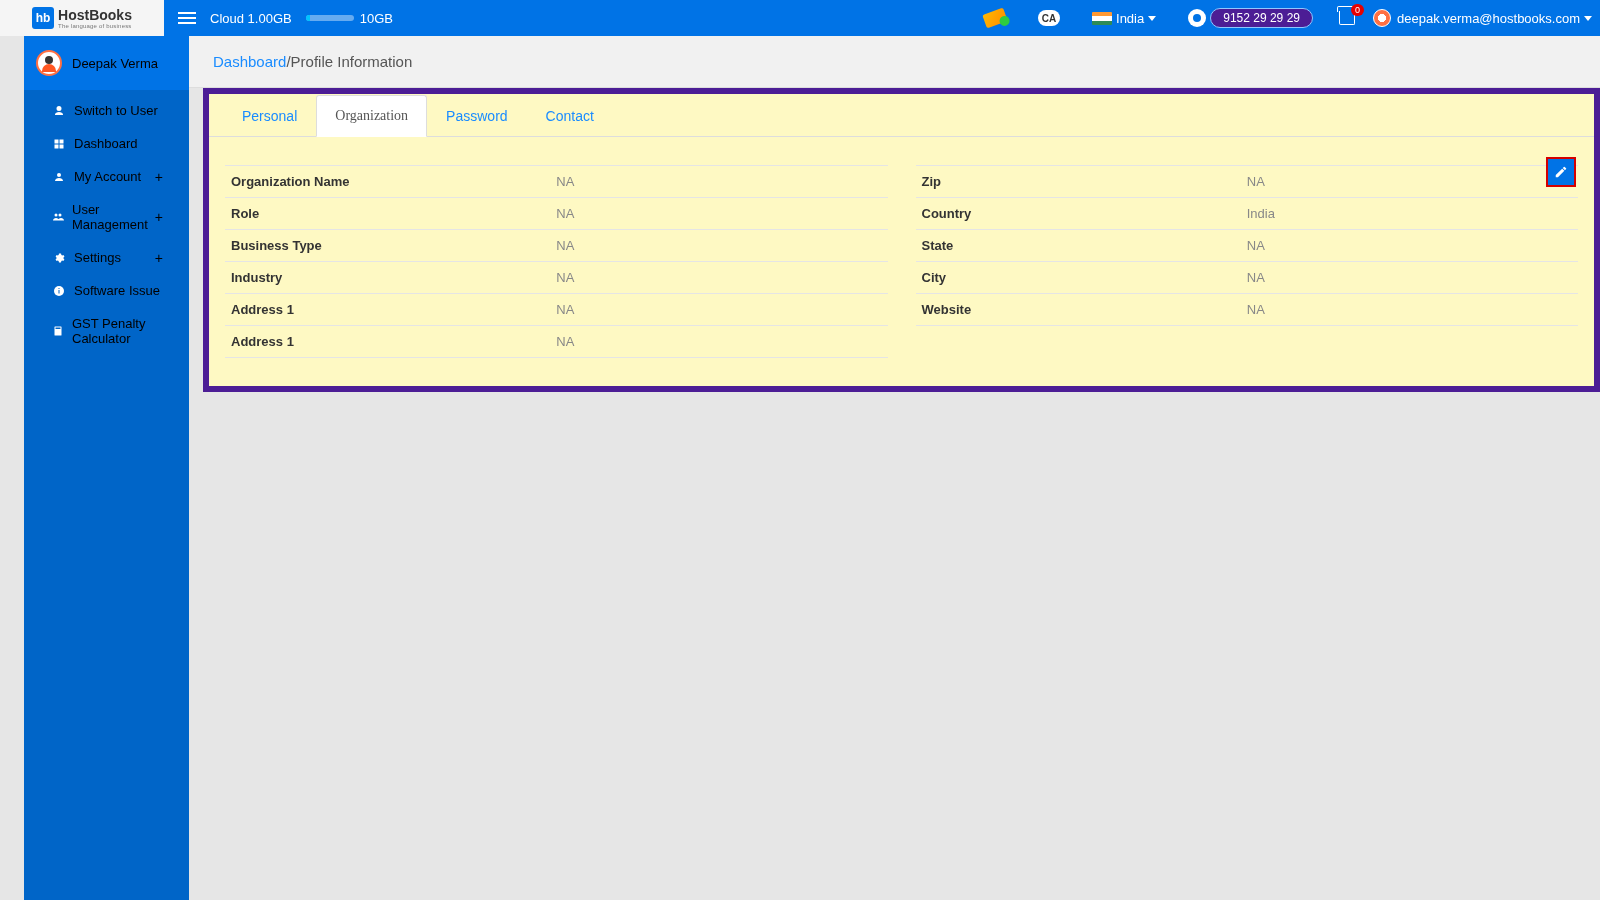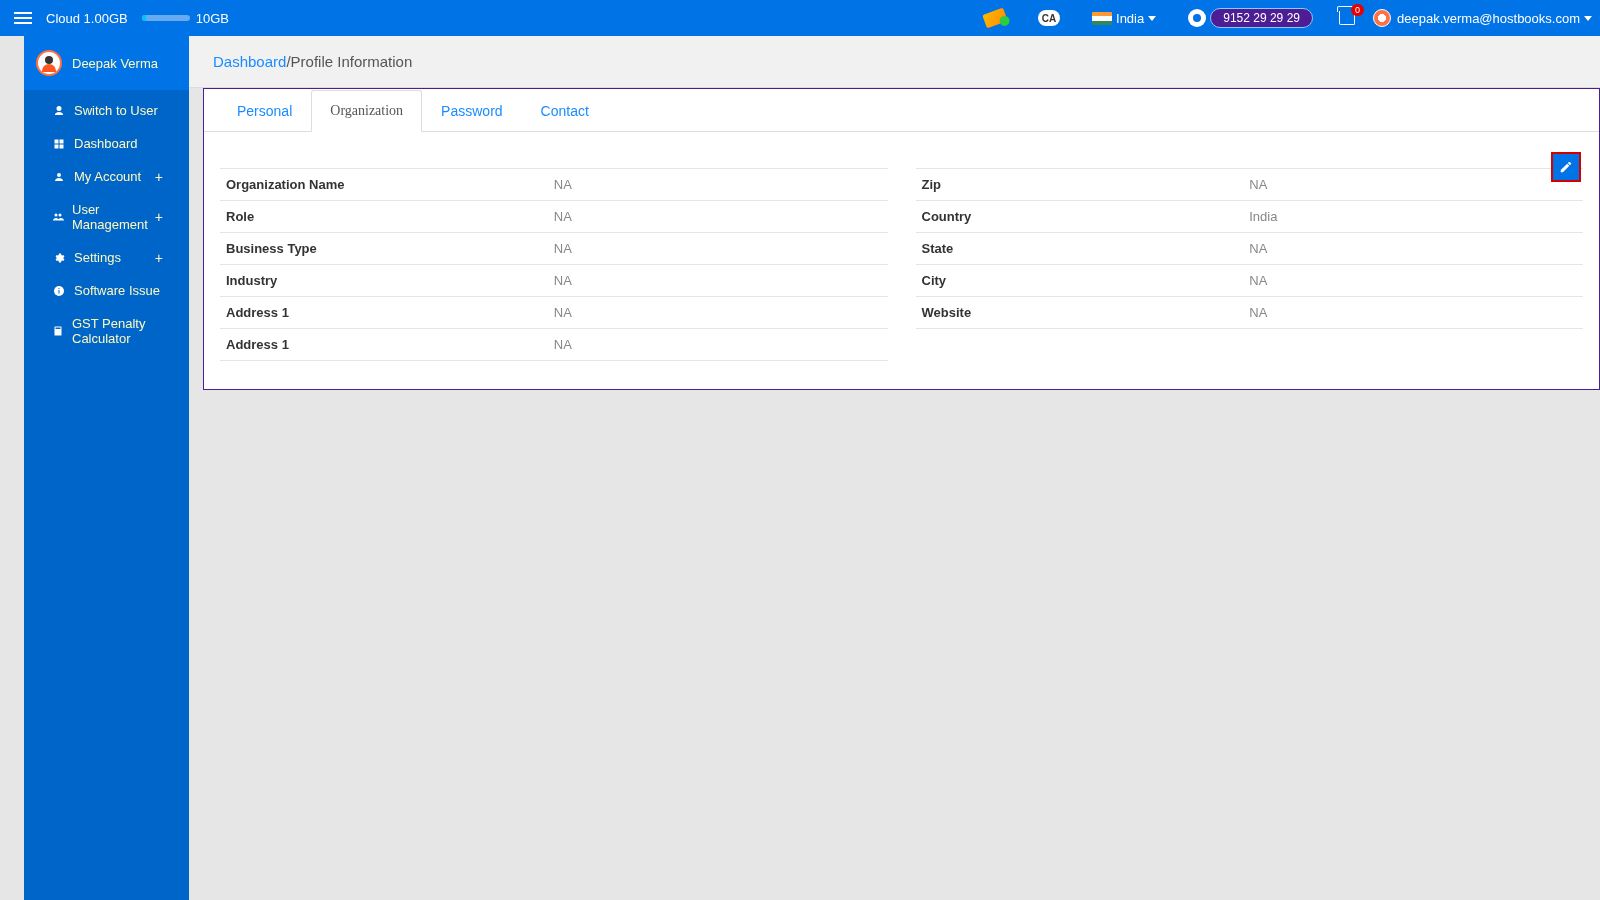--- a/index.html
+++ b/index.html
@@ -27,59 +27,66 @@
 .avatar-small::before { content: ""; width: 8px; height: 8px; border-radius: 50%; background: #0073e6; }
 .phone-chip { background: #4c1d95; border-radius: 10px; padding: 2px 12px; font-size: 12px; border: 1px solid #8fc7ff; }
 .cart-wrap { position: relative; margin: 0 10px; }
 .cart-icon { width: 16px; height: 14px; border: 1.5px solid #fff; border-top: none; border-radius: 0 0 2px 2px; position: relative; }
 .cart-icon::before { content: ""; position: absolute; top: -5px; left: -3px; width: 20px; height: 5px; border: 1.5px solid #fff; border-bottom: none; border-radius: 2px 2px 0 0; }
 .cart-badge { position: absolute; top: -7px; right: -9px; background: #e60000; color: #fff; font-size: 9px; border-radius: 7px; padding: 0 4px; line-height: 12px; }
 .user-chip { display: flex; align-items: center; margin: 0 8px; }
 .user-av { width: 18px; height: 18px; border-radius: 50%; background: radial-gradient(circle,#fff 35%,#ff7043 36%); margin-right: 6px; border: 1px solid #fff; }
 
 
-.sidebar { position: absolute; top: 36px; left: 24px; bottom: 0; width: 165px; background: #0065c8; color: #fef9c3; font-size: 13px; }
+.sidebar { position: absolute; top: 36px; left: 24px; bottom: 0; width: 165px; background: #0065c8; color: #000000; font-size: 13px; }
 .user-row { height: 54px; background: #0073e6; display: flex; align-items: center; padding: 0 12px; }
 .user-row .av { width: 26px; height: 26px; border-radius: 50%; background: #fff; border: 2px solid #ff7043; margin-right: 10px; position: relative; }
 .user-row .av::before { content: ""; position: absolute; top: 4px; left: 7px; width: 8px; height: 8px; border-radius: 50%; background: #333; }
 .user-row .av::after { content: ""; position: absolute; bottom: 2px; left: 4px; width: 14px; height: 8px; border-radius: 7px 7px 0 0; background: #ff5722; }
 .nav { padding: 4px 16px; }
 .nav-item { display: flex; align-items: center; padding: 9px 12px; cursor: pointer; position: relative; }
 .nav-ico { width: 14px; margin-right: 8px; display: flex; align-items: center; justify-content: center; }
 .nav-plus { position: absolute; right: 10px; font-size: 14px; }
 
 
 .main { position: absolute; top: 36px; left: 189px; right: 0; bottom: 0; }
 .breadcrumb { height: 52px; background: #f1f1f1; border-bottom: 1px solid #ddd; display: flex; align-items: center; padding: 0 24px; font-size: 15px; color: #555; }
 .breadcrumb a { color: #1a8cff; text-decoration: none; }
-.panel { margin: 0 0 0 14px; background: #ffffff; border: 1px solid #4c1d95; }
+.panel { margin: 0 0 0 14px; background: #fef9c3; border: 6px solid #4c1d95; }
 .tabs { display: flex; border-bottom: 1px solid #ddd; }
 .tab { padding: 12px 18px; font-size: 14px; color: #1a8cff; cursor: pointer; border: 1px solid transparent; border-bottom: none; position: relative; top: 1px; }
 .tab.active { color: #555; background: #fff; border: 1px solid #ddd; border-bottom: 1px solid #fff; border-radius: 3px 3px 0 0; font-family: Liberation Serif, serif; }
 .tabs-left-pad { width: 14px; }
 .content { padding: 18px 16px 28px; position: relative; }
 .edit-btn { position: absolute; top: 20px; right: 18px; width: 30px; height: 30px; background: #0073e6; border: 2px solid #d40000; display: flex; align-items: center; justify-content: center; cursor: pointer; }
 .edit-btn svg { fill: #fff; }
 .cols { display: flex; gap: 28px; margin-top: 10px; }
-.col { flex: 1; margin-top: 8px; }
+.col { flex: 1; }
 .row { display: flex; padding: 8px 6px; border-top: 1px solid #e5e5e5; font-size: 13px; }
 .row:last-child { border-bottom: 1px solid #e5e5e5; }
 .row .k { flex: 1; font-weight: 600; color: #333; }
 .row .v { flex: 1; color: #888; }
 .left-gutter { position: absolute; left: 0; top: 36px; bottom: 0; width: 24px; background: #e6e6e6; }
 
 
 .ico-svg { width: 12px; height: 12px; fill: #fff; }
 </style>
 </head>
 <body>
 
 <div class="left-gutter"></div>
 
 <div class="topbar">
+  <div class="logo-box">
+    <div class="logo-hb">hb</div>
+    <div>
+      <span class="logo-text">HostBooks</span>
+      <span class="logo-sub">The language of business</span>
+    </div>
+  </div>
   <div class="hamburger">
       <span></span>
       <span></span>
       <span></span>
     </div>
   <span class="cloud-text">Cloud 1.00GB</span>
   <div class="progress">
       <div class="progress-fill"></div>
     </div>
   <span>10GB</span>

